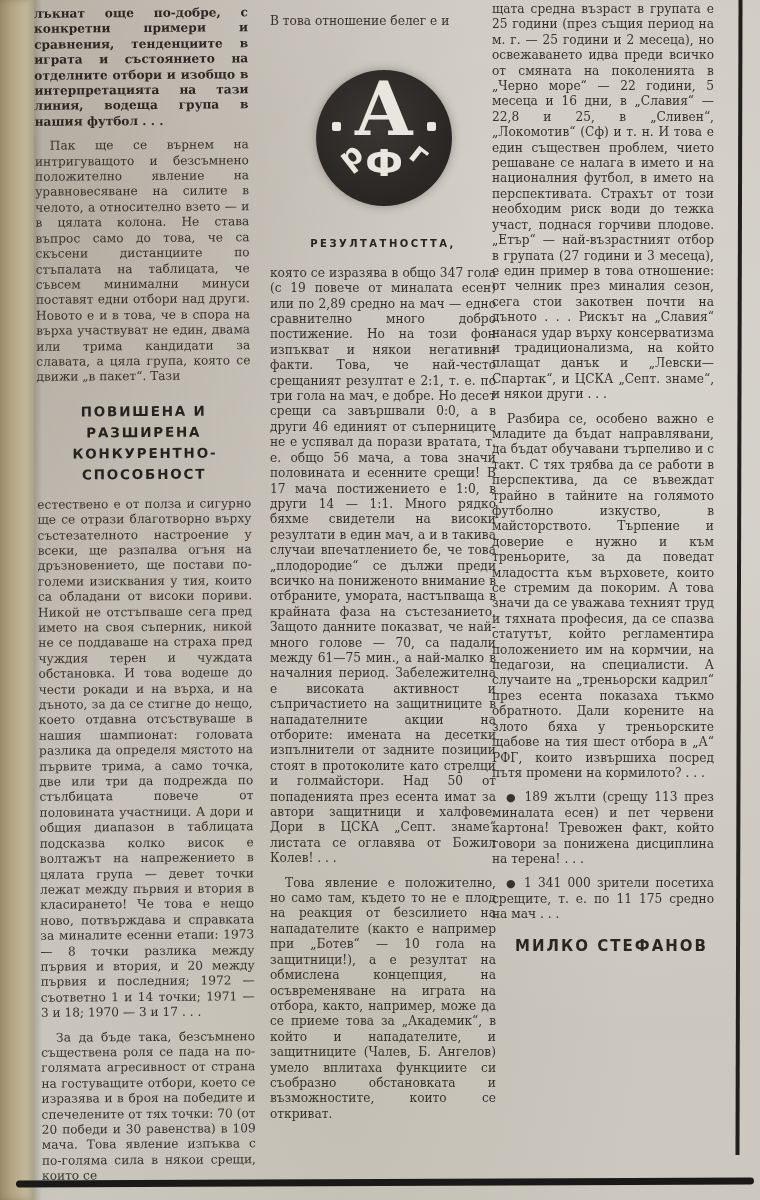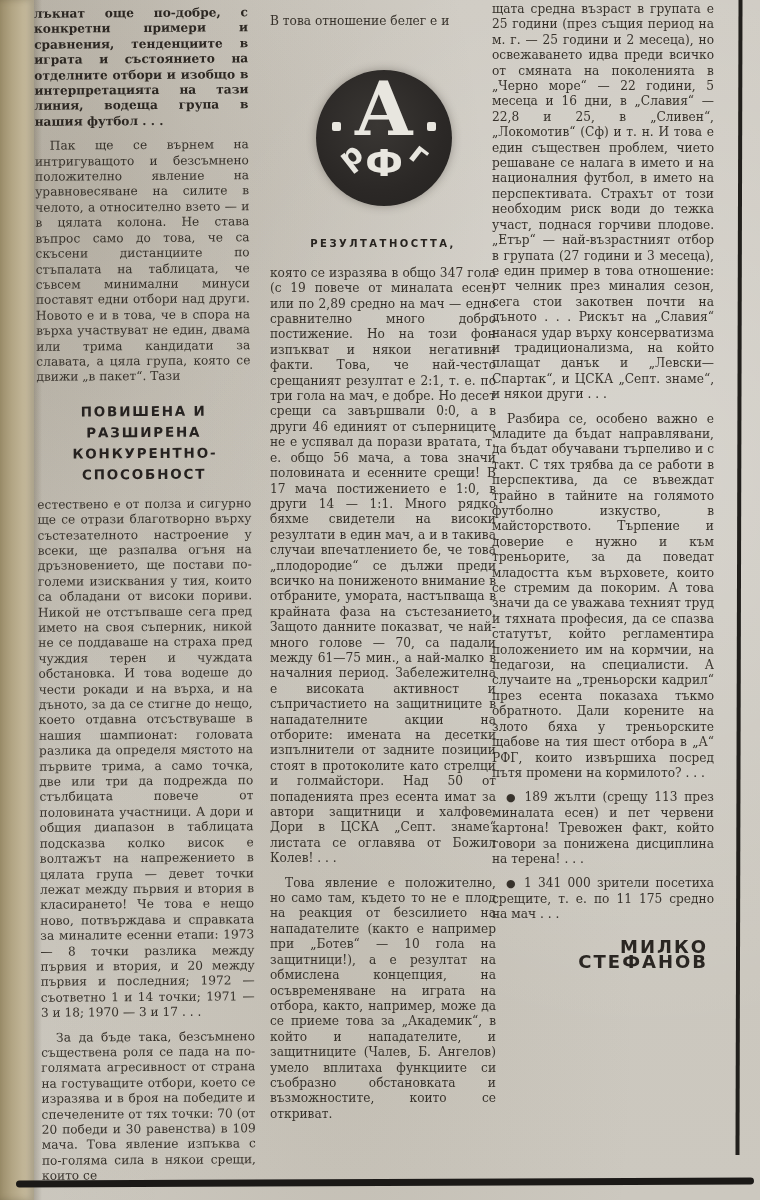--- a/index.html
+++ b/index.html
@@ -53,21 +53,21 @@
   .logo-dot{width:9px;height:9px;background:#e8e6df;border-radius:2px;}
   .dot-l{left:16px;top:52px;}
   .dot-r{right:16px;top:52px;}
   .logo-r{left:24px;top:78px;transform:rotate(-38deg);font-size:30px;font-family:"DejaVu Sans",sans-serif;}
   .logo-f{left:50%;top:86px;transform:translateX(-50%);font-size:38px;font-family:"DejaVu Sans",sans-serif;}
   .logo-g{right:24px;top:76px;transform:rotate(38deg);font-size:30px;font-family:"DejaVu Sans",sans-serif;}
   .bullet-p .bullet{font-size:11px;padding-right:6px;}
   .bullet-p{text-indent:14px;}
   .byline{
     font-family:"DejaVu Sans",sans-serif;font-weight:bold;letter-spacing:2px;
-    font-size:18px;color:#2a2622;text-align:right;margin-top:16px;padding-right:6px;
+    font-size:15px;color:#2a2622;text-align:right;margin-top:16px;padding-right:6px;
   }
   .col1{left:38px;top:6px;width:214px;transform:rotate(-0.4deg);}
   .col2{left:270px;top:14px;width:226px;}
   .col3{left:492px;top:2px;width:222px;}
 </style>
 </head>
 <body>
 
 <div class="page">
 

